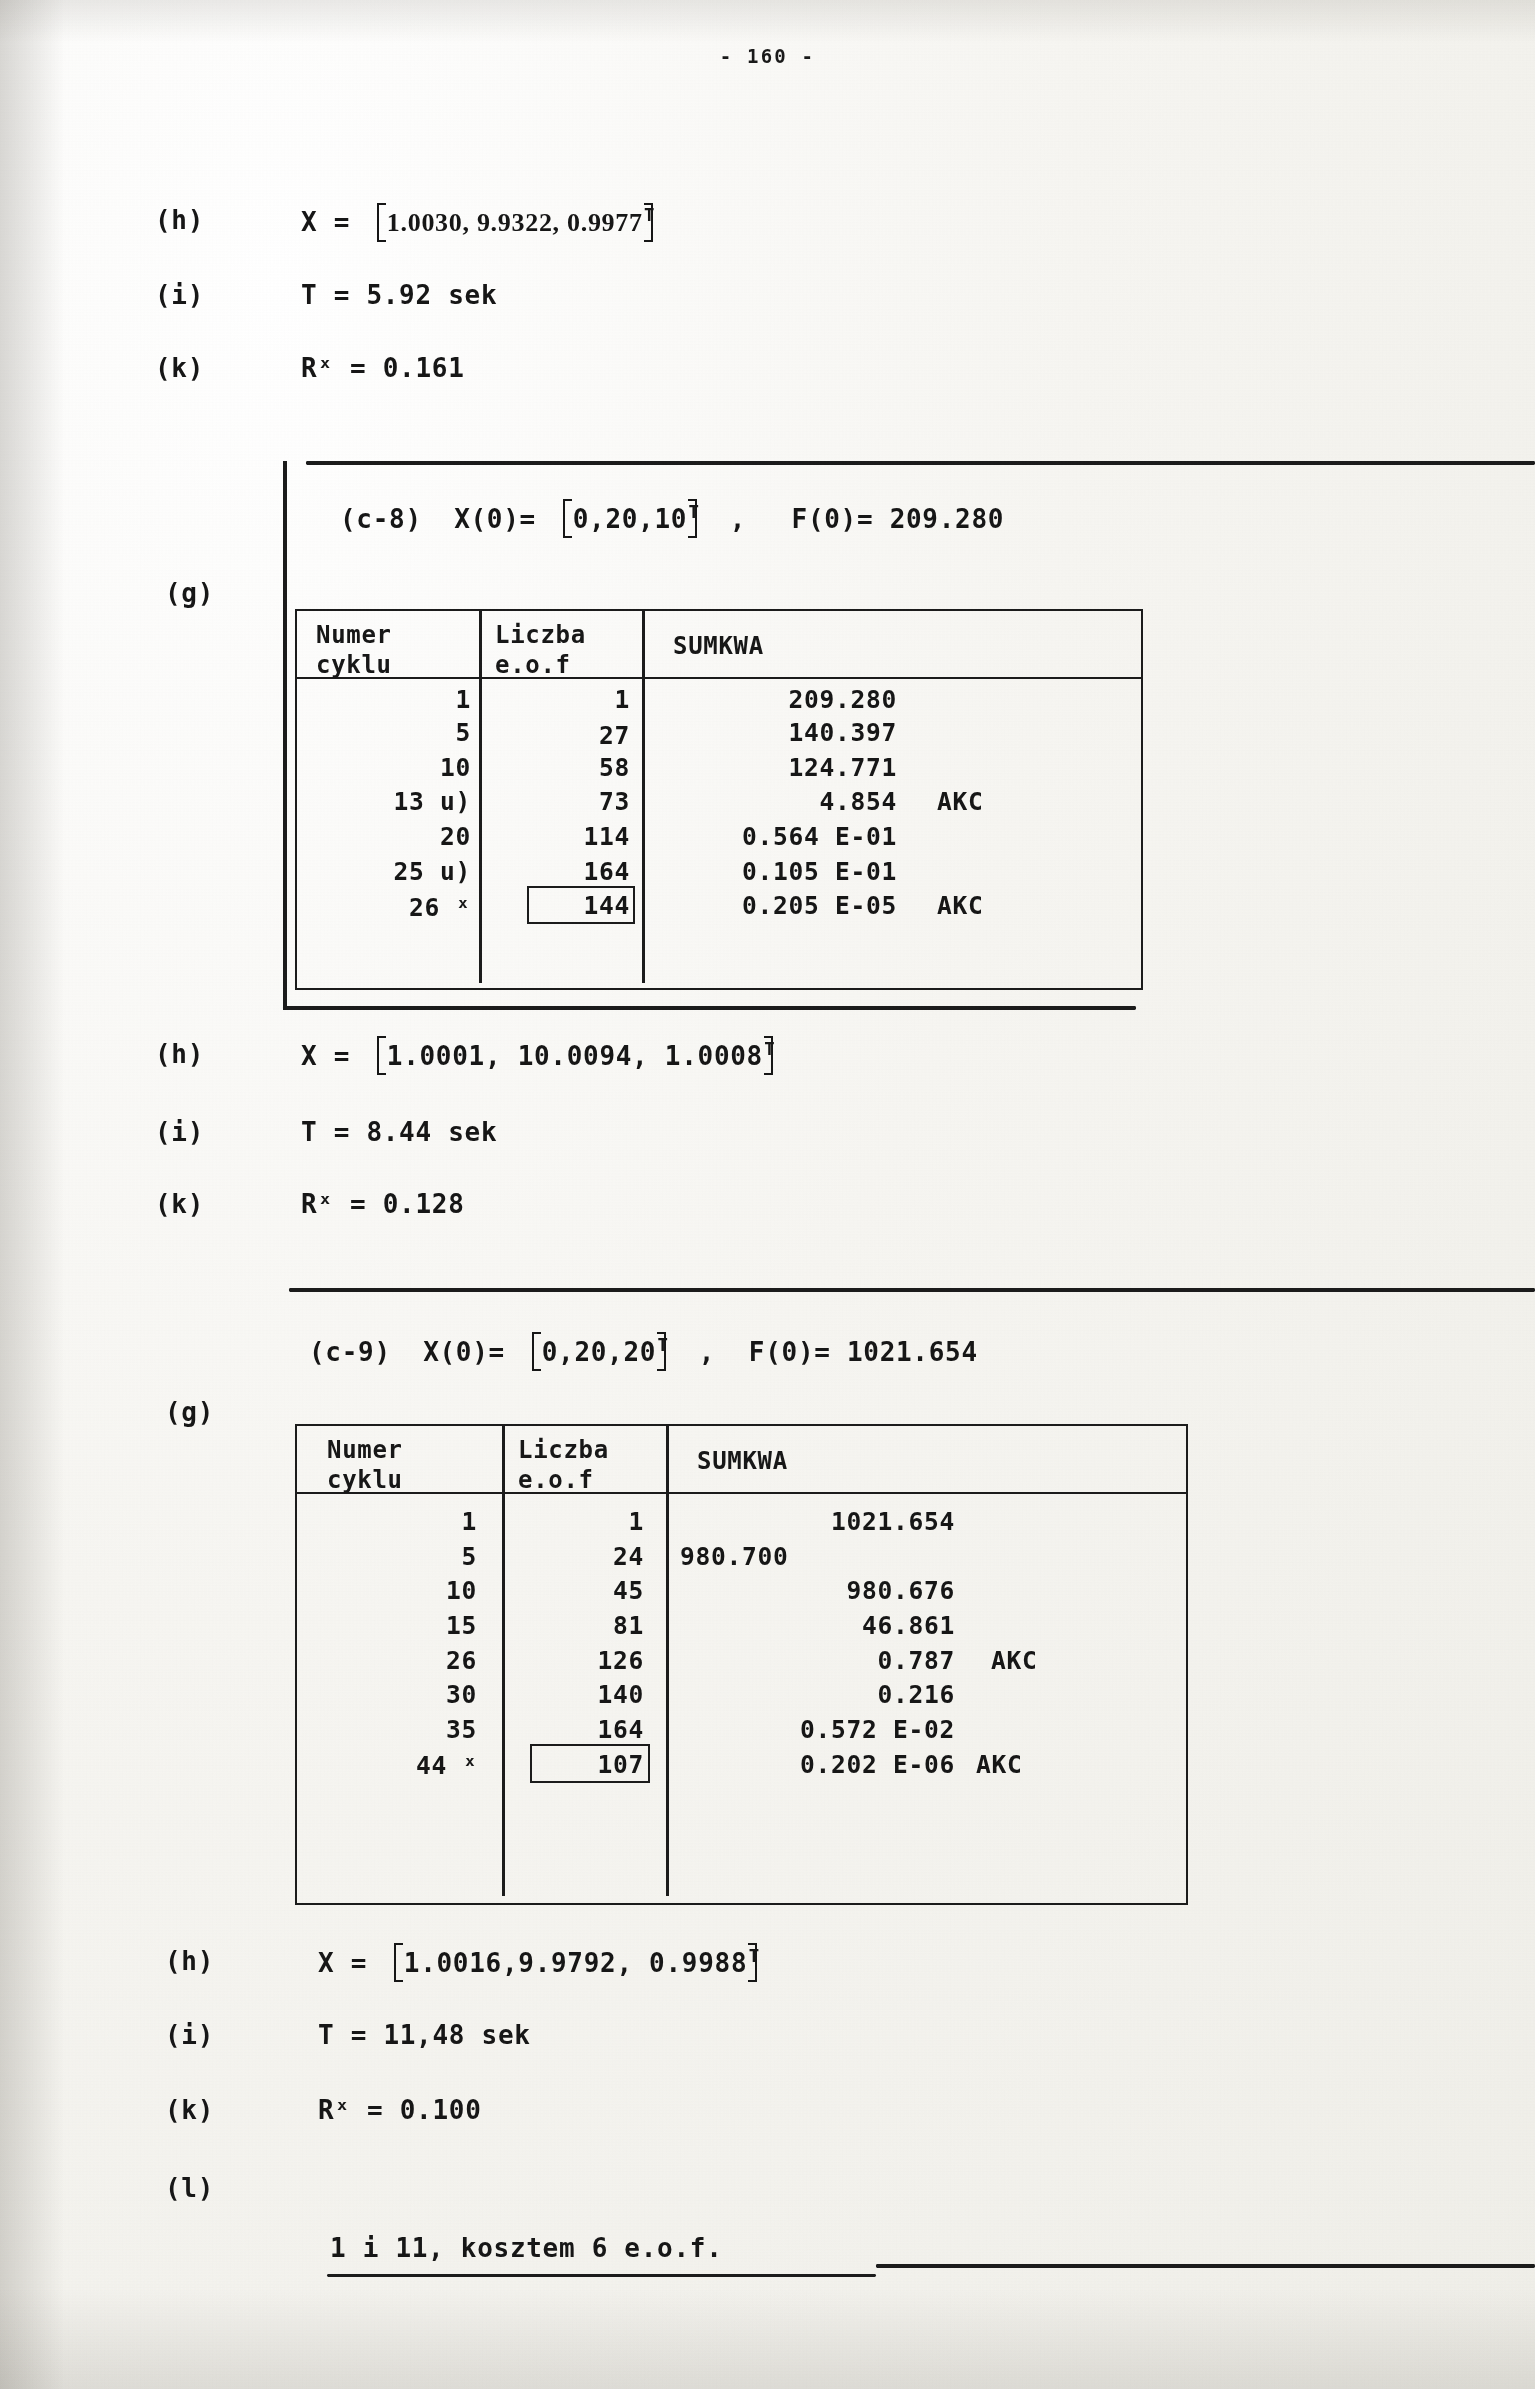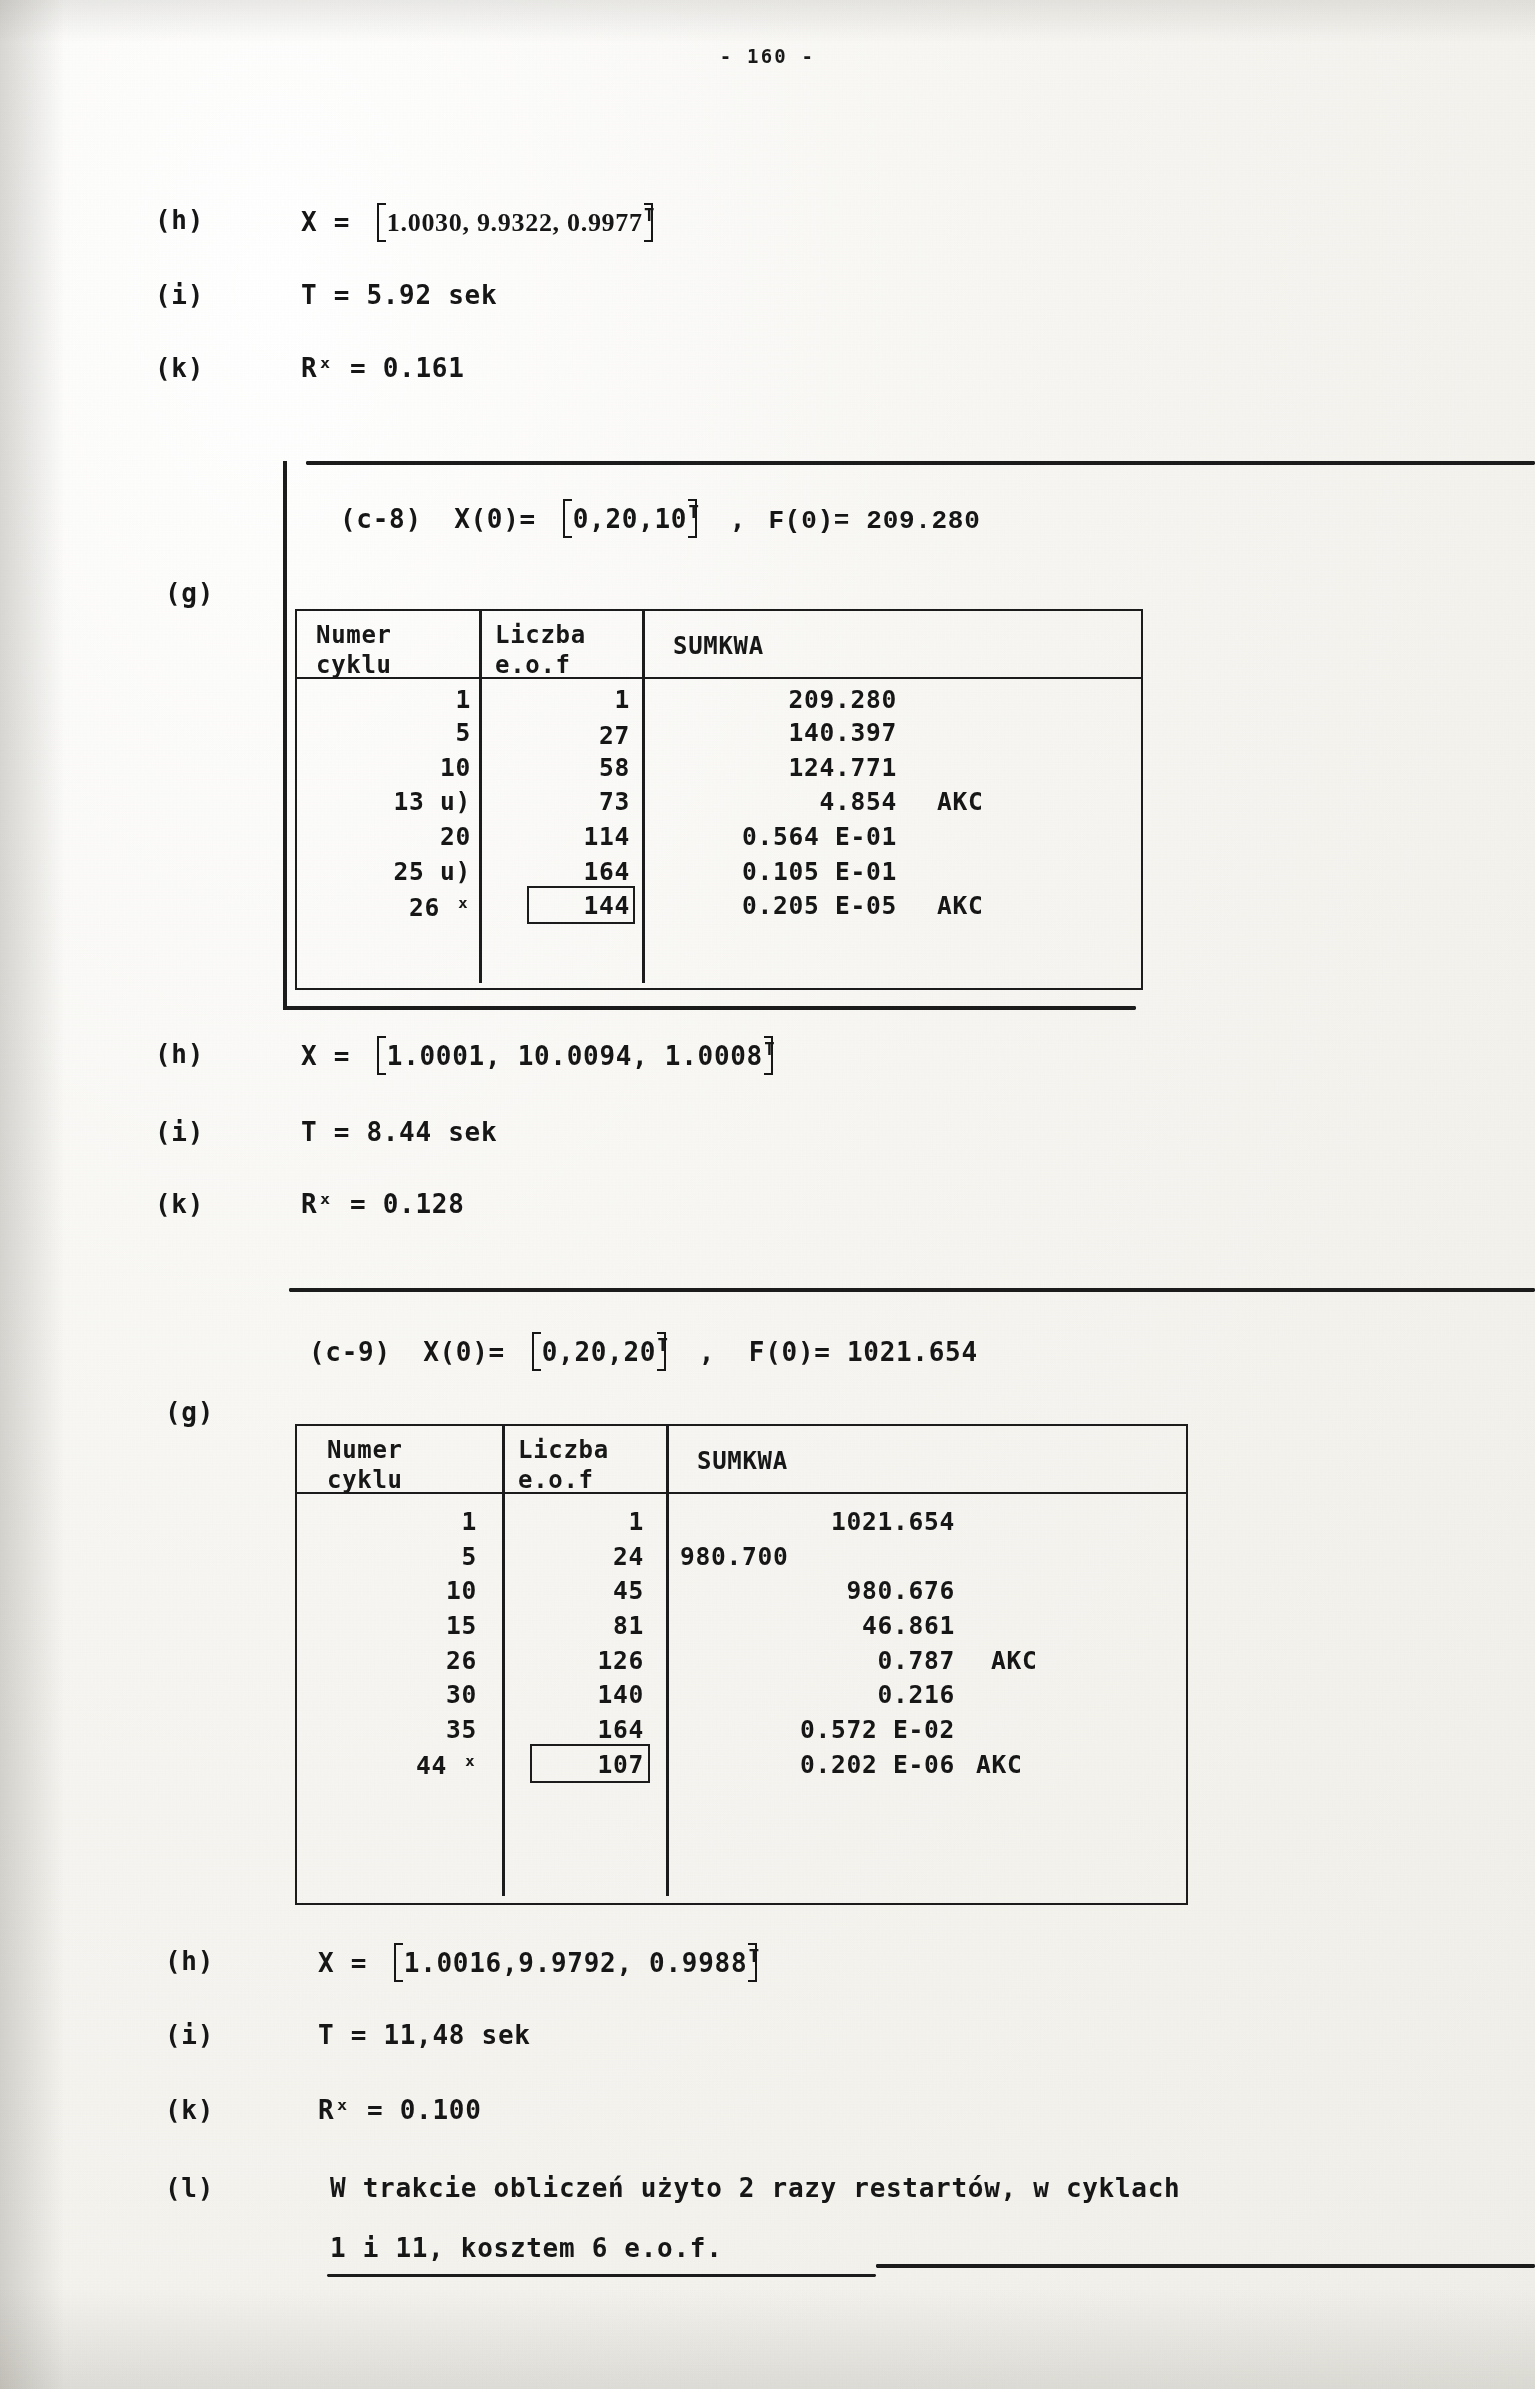--- a/index.html
+++ b/index.html
@@ -196,21 +196,21 @@
 
     <div class="rule" style="left:306px; top:461px; width:1229px;"></div>
     <div class="block-bar" style="left:283px; top:461px; height:549px;"></div>
     <div class="rule" style="left:283px; top:1006px; width:853px;"></div>
 
     <div class="tw body-line" style="left:340px; top:502px;">
       <span>(c-8)</span>
       <span style="margin-left:16px;">X(0)=</span>
       <span class="brk" style="margin-left:19px;"><span>0,20,10</span></span><sup class="t">T</sup>
       <span style="margin-left:14.5px;">,</span>
-      <span style="margin-left:6px;font-family:Liberation Mono, monospace;">F(0)= 209.280</span>
+      <span style="margin-left:29px;">F(0)= 209.280</span>
     </div>
 
     <div class="tw lbl" style="left:165px; top:578px;">(g)</div>
 
     <div class="tbl" style="left:295px; top:609px; width:844px; height:377px;">
       <div class="hdr">
         <div class="vline" style="left:182px;"></div>
         <div class="vline" style="left:345px;"></div>
         <div class="cellhdr" style="left:19px; top:8.7px;">Numer
 cyklu</div>
@@ -336,21 +336,20 @@
       <span class="brk" style="margin-left:19px;"><span>1.0016,9.9792, 0.9988</span></span><sup class="t">T</sup>
     </div>
 
     <div class="tw lbl" style="left:165px; top:2020px;">(i)</div>
     <div class="tw body-line" style="left:318px; top:2020px;">T = 11,48 sek</div>
 
     <div class="tw lbl" style="left:165px; top:2095px;">(k)</div>
     <div class="tw body-line" style="left:318px; top:2095px;">Rˣ = 0.100</div>
 
     <div class="tw lbl" style="left:165px; top:2173px;">(l)</div>
-    <div class="tw body-line" style="left:330px; top:2173px;">W trakcie obliczeń użyto 2 razy restartów, w cyklach</div>
     <div class="tw body-line" style="left:330px; top:2233px;">1 i 11, kosztem 6 e.o.f.</div>
     <div class="rule thin" style="left:327px; top:2274px; width:549px;"></div>
     <div class="rule" style="left:876px; top:2264px; width:659px; height:3.6px;"></div>
 
   </div>
 
   <div class="scan-noise"></div>
   <div class="edge-shadow-l"></div>
   <div class="edge-shadow-t"></div>
   <div class="edge-shadow-b"></div>

